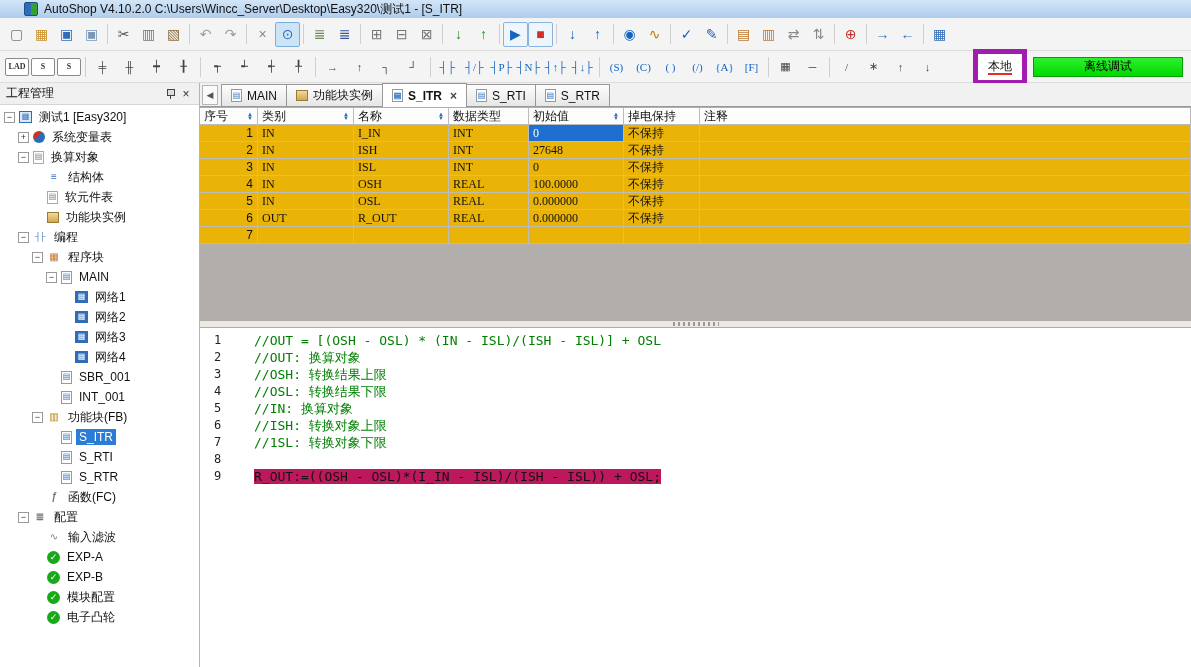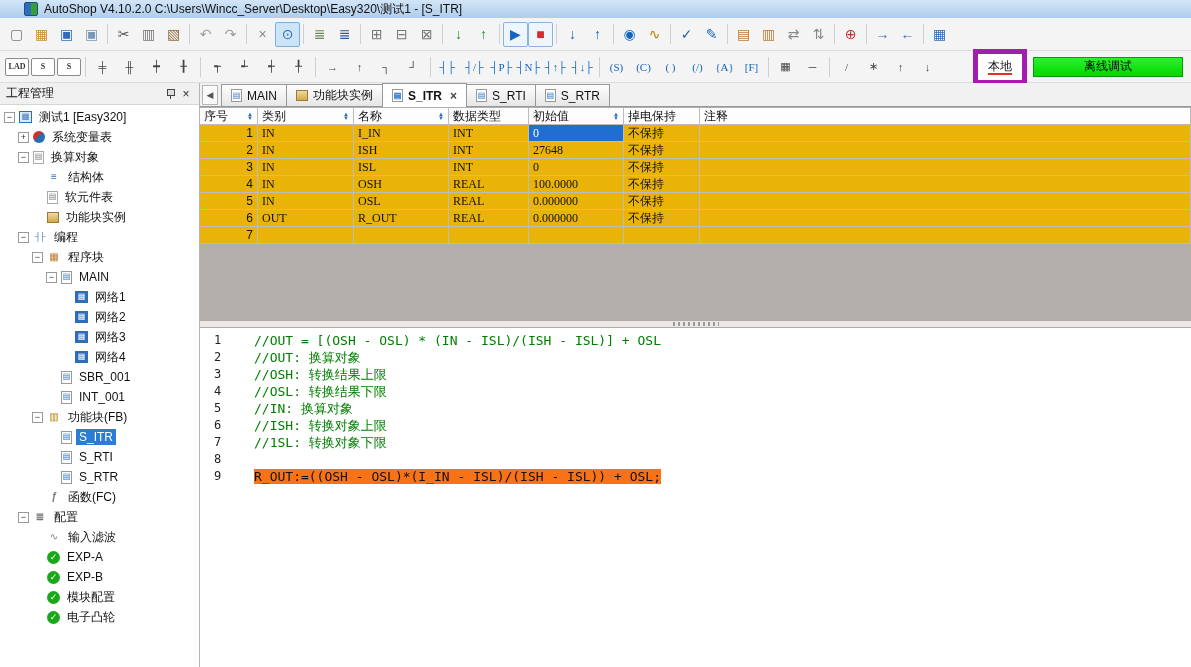--- a/index.html
+++ b/index.html
@@ -105,21 +105,21 @@
   .vsplit .grip{width:46px;height:4px;background:
     repeating-linear-gradient(90deg,#9a9a9a 0 2px,transparent 2px 5px)}
 
   
   .code{flex:1;min-height:0;background:#fff;font-family:"DejaVu Sans Mono","Liberation Mono",monospace;
     font-size:13px;overflow:hidden;padding-top:4px}
   .crow{display:flex;height:17px;line-height:17px}
   .cnum{width:54px;flex:none;padding-left:14px;color:#222;font-size:12px}
   .ctext{white-space:pre}
   .ctext.cmt{color:#008000}
-  .ctext .hl{background:#f97316}
+  .ctext .hl{background:#be185d}
 </style>
 </head>
 <body>
 
 <div class="window">
 
   <div class="titlebar">
     <span class="app-icon"></span>
     <span class="title-text">AutoShop V4.10.2.0  C:\Users\Wincc_Server\Desktop\Easy320\测试1 - [S_ITR]</span>
   </div>

